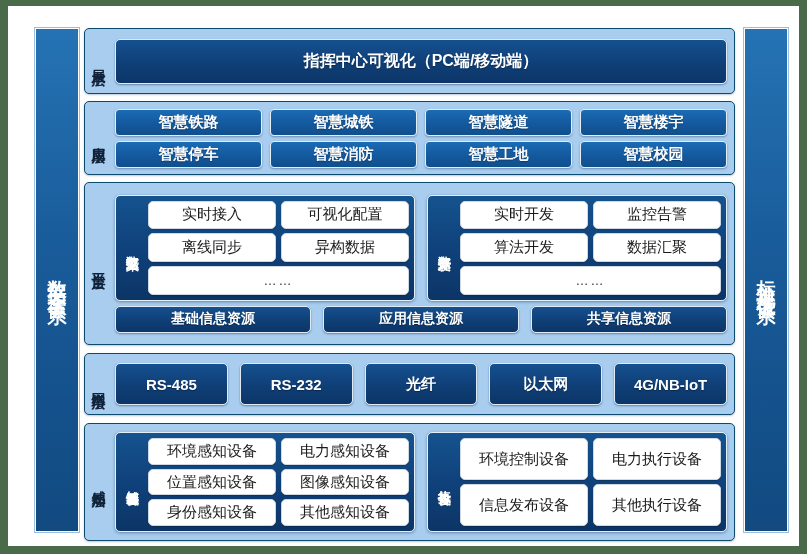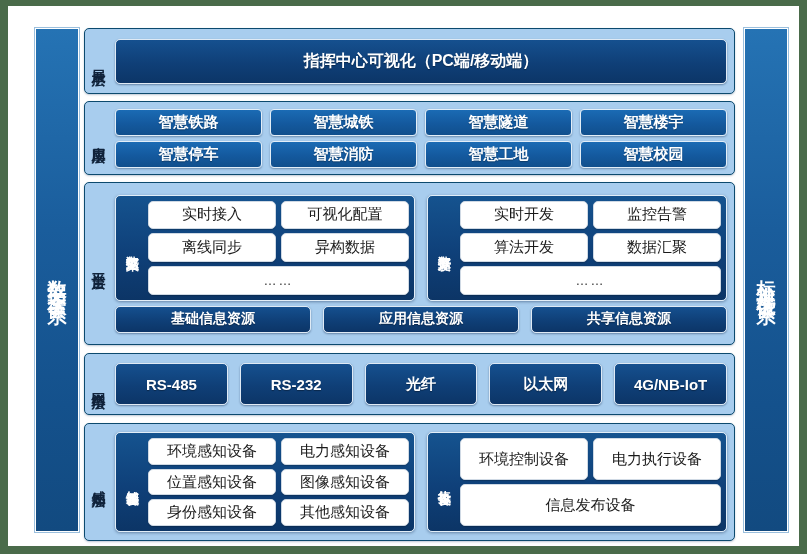--- a/index.html
+++ b/index.html
@@ -372,20 +372,21 @@
             <div class="group-label">
               <span>执行设备</span>
             </div>
             <div class="group-grid">
               <div class="group-row">
                 <div class="chip">环境控制设备</div>
                 <div class="chip">电力执行设备</div>
               </div>
               <div class="group-row">
                 <div class="chip">信息发布设备</div>
+                <div class="chip">其他执行设备</div>
               </div>
             </div>
           </div>
 
         </div>
       </div>
     </div>
 
   </div>
 </div>

